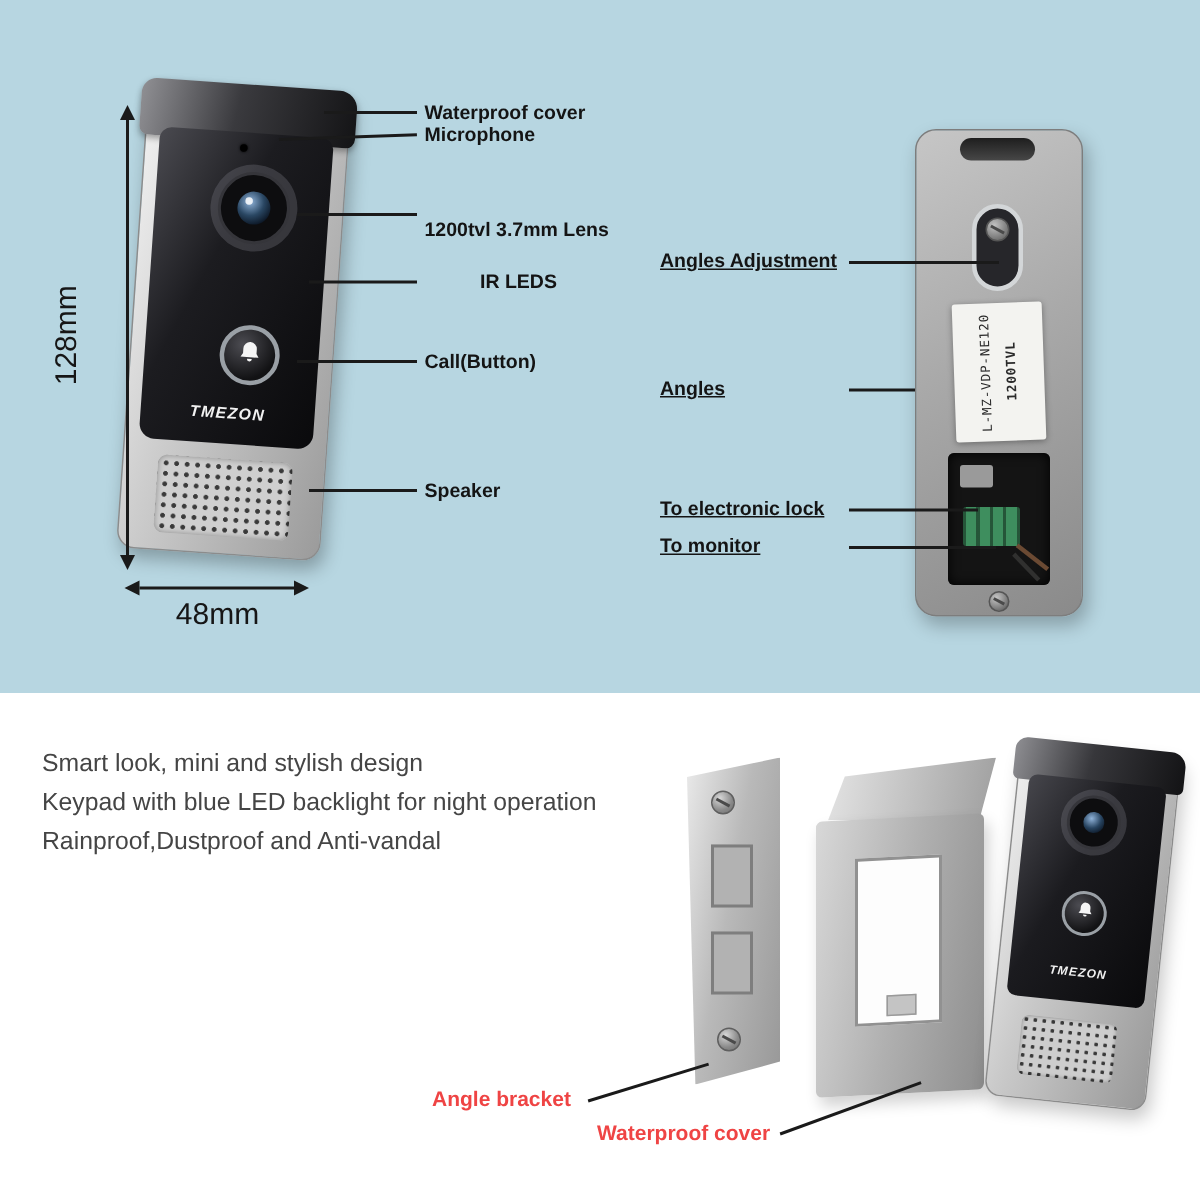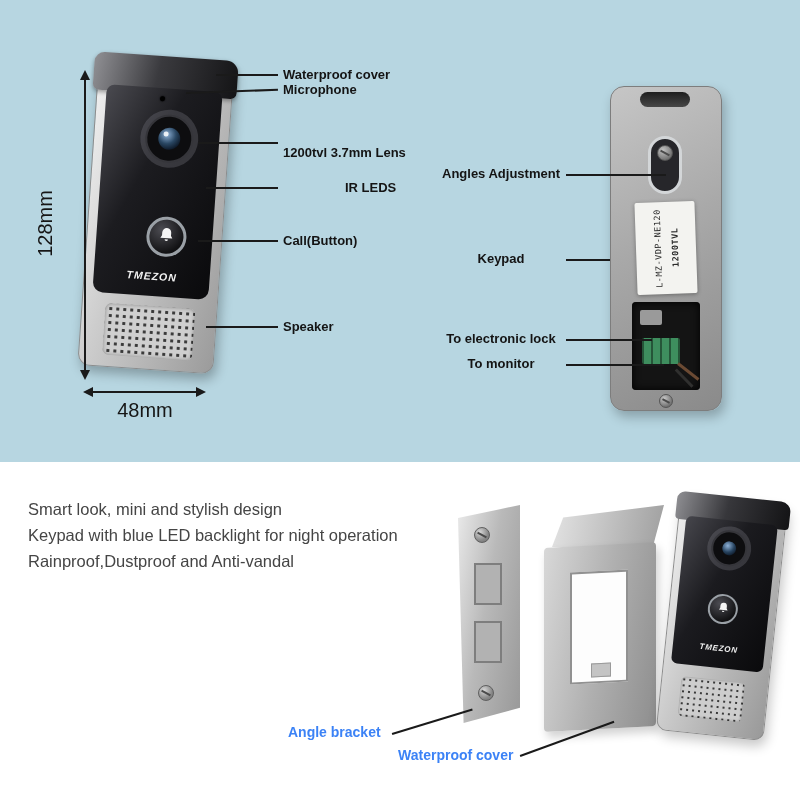--- a/index.html
+++ b/index.html
@@ -5,21 +5,21 @@
   * { margin:0; padding:0; box-sizing:border-box; }
   body { font-family:"Liberation Sans", sans-serif; background:#fff; }
   .canvas { position:relative; width:800px; height:800px; overflow:hidden; background:#fff; }
 
   
   .top-section { position:absolute; left:0; top:0; width:800px; height:462px; background:#b7d6e1; }
   .bottom-section { position:absolute; left:0; top:462px; width:800px; height:338px; background:#ffffff;text-decoration:underline; }
 
   
   .label { position:absolute; font-size:13px; font-weight:bold; color:#141414; white-space:nowrap; }
-  .label.right-align { text-align:center; }
+  .label.right-align { text-align:left;text-decoration:underline; }
   .line { position:absolute; height:1.5px; background:#1a1a1a; }
   .dline { position:absolute; height:1.5px; background:#1a1a1a; transform-origin:left center; }
 
   
   .dim-line-v { position:absolute; width:2px; background:#1a1a1a; }
   .dim-line-h { position:absolute; height:2px; background:#1a1a1a; }
   .arrow { position:absolute; width:0; height:0; }
   .arrow.up    { border-left:5px solid transparent; border-right:5px solid transparent; border-bottom:10px solid #1a1a1a; }
   .arrow.down  { border-left:5px solid transparent; border-right:5px solid transparent; border-top:10px solid #1a1a1a; }
   .arrow.left  { border-top:5px solid transparent; border-bottom:5px solid transparent; border-right:10px solid #1a1a1a; }
@@ -121,21 +121,21 @@
   .exd-call { position:absolute; left:39px; top:96px; width:30px; height:30px; border-radius:50%;
               border:2.5px solid #9aa0a6; background:radial-gradient(circle at 35% 30%, #4c4c52, #121214 72%);
               display:flex; align-items:center; justify-content:center; }
   .exd-logo { position:absolute; left:0; top:146px; width:100%; text-align:center;
               font-size:8px; font-weight:bold; font-style:italic; letter-spacing:0.8px; color:#f0f0f0; }
   .exd-speaker { position:absolute; left:20px; top:182px; width:64px; height:40px; border-radius:5px;
                  background-color:#cdcdcd;
                  background-image:radial-gradient(#3a3a3a 1.2px, transparent 1.4px);
                  background-size:6px 6px; box-shadow:inset 0 0 3px rgba(0,0,0,0.35); }
 
-  .ex-label { position:absolute; font-size:14px; font-weight:bold; color:#3b82f6; white-space:nowrap; }
+  .ex-label { position:absolute; font-size:14px; font-weight:bold; color:#ef4444; white-space:nowrap; }
 </style>
 </head>
 <body>
 
 <div class="canvas">
 
   <div class="top-section">
 
     <div class="front-device">
       <div class="fd-body"></div>
@@ -170,21 +170,21 @@
     <div class="line" style="left:216px; top:74px; width:62px;"></div>
     <div class="label" style="left:283px; top:67px;">Waterproof cover</div>
 
     <div class="dline" style="left:186px; top:92px; width:92px; transform:rotate(-2deg);"></div>
     <div class="label" style="left:283px; top:82px;">Microphone</div>
 
     <div class="line" style="left:198px; top:142px; width:80px;"></div>
     <div class="label" style="left:283px; top:145px;">1200tvl 3.7mm Lens</div>
 
     <div class="line" style="left:206px; top:187px; width:72px;"></div>
-    <div class="label" style="left:297px; top:180px;padding-left:48px;">IR LEDS</div>
+    <div class="label" style="left:272px; top:180px;padding-left:48px;">IR LEDS</div>
 
     <div class="line" style="left:198px; top:240px; width:80px;"></div>
     <div class="label" style="left:283px; top:233px;">Call(Button)</div>
 
     <div class="line" style="left:206px; top:326px; width:72px;"></div>
     <div class="label" style="left:283px; top:319px;">Speaker</div>
 
     <div class="back-device">
       <div class="bk-body"></div>
       <div class="bk-notch"></div>
@@ -204,21 +204,21 @@
         <div class="bk-wire2"></div>
       </div>
       <div class="bk-screw-bottom">
         <div class="screw-slot-mark"></div>
       </div>
     </div>
 
     <div class="label right-align" style="left:440px; top:166px; width:122px;">Angles Adjustment</div>
     <div class="line" style="left:566px; top:174px; width:100px;"></div>
 
-    <div class="label right-align" style="left:440px; top:251px; width:122px;">Keypad</div>
+    <div class="label right-align" style="left:440px; top:251px; width:122px;">Angles</div>
     <div class="line" style="left:566px; top:259px; width:44px;"></div>
 
     <div class="label right-align" style="left:440px; top:331px; width:122px;">To electronic lock</div>
     <div class="line" style="left:566px; top:339px; width:86px;"></div>
 
     <div class="label right-align" style="left:440px; top:356px; width:122px;">To monitor</div>
     <div class="line" style="left:566px; top:364px; width:98px;"></div>
   </div>
 
   <div class="bottom-section">

